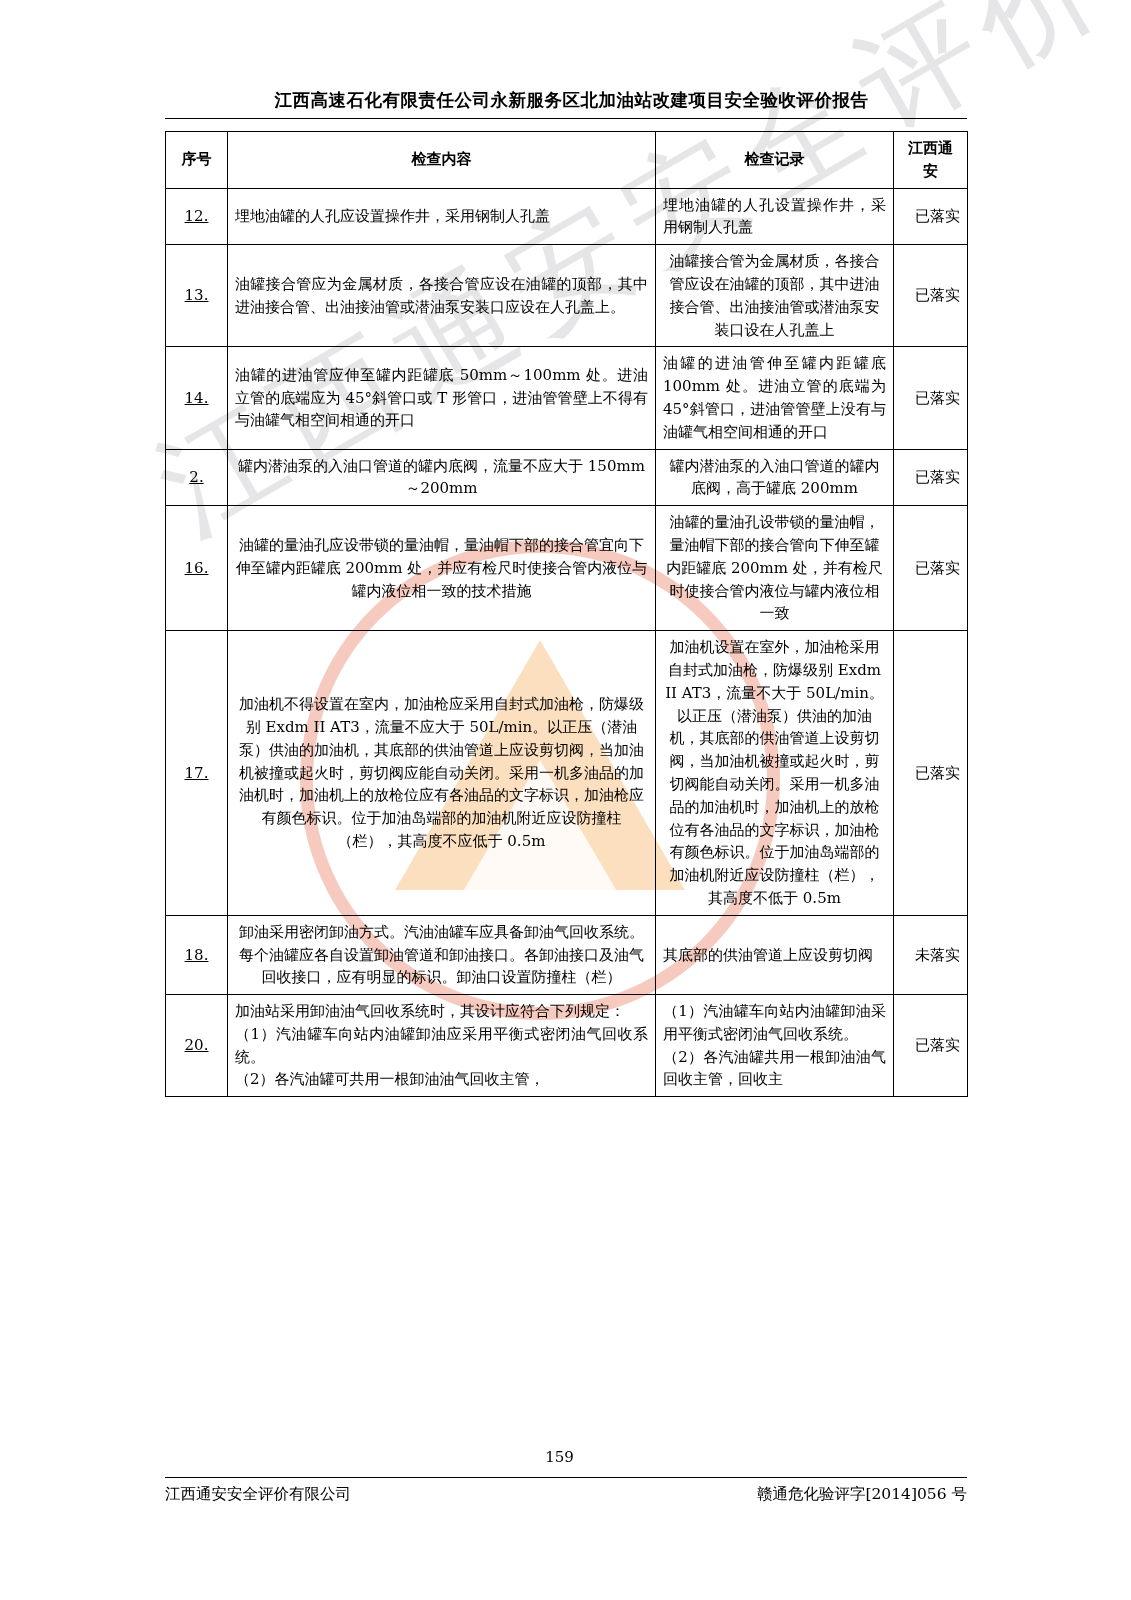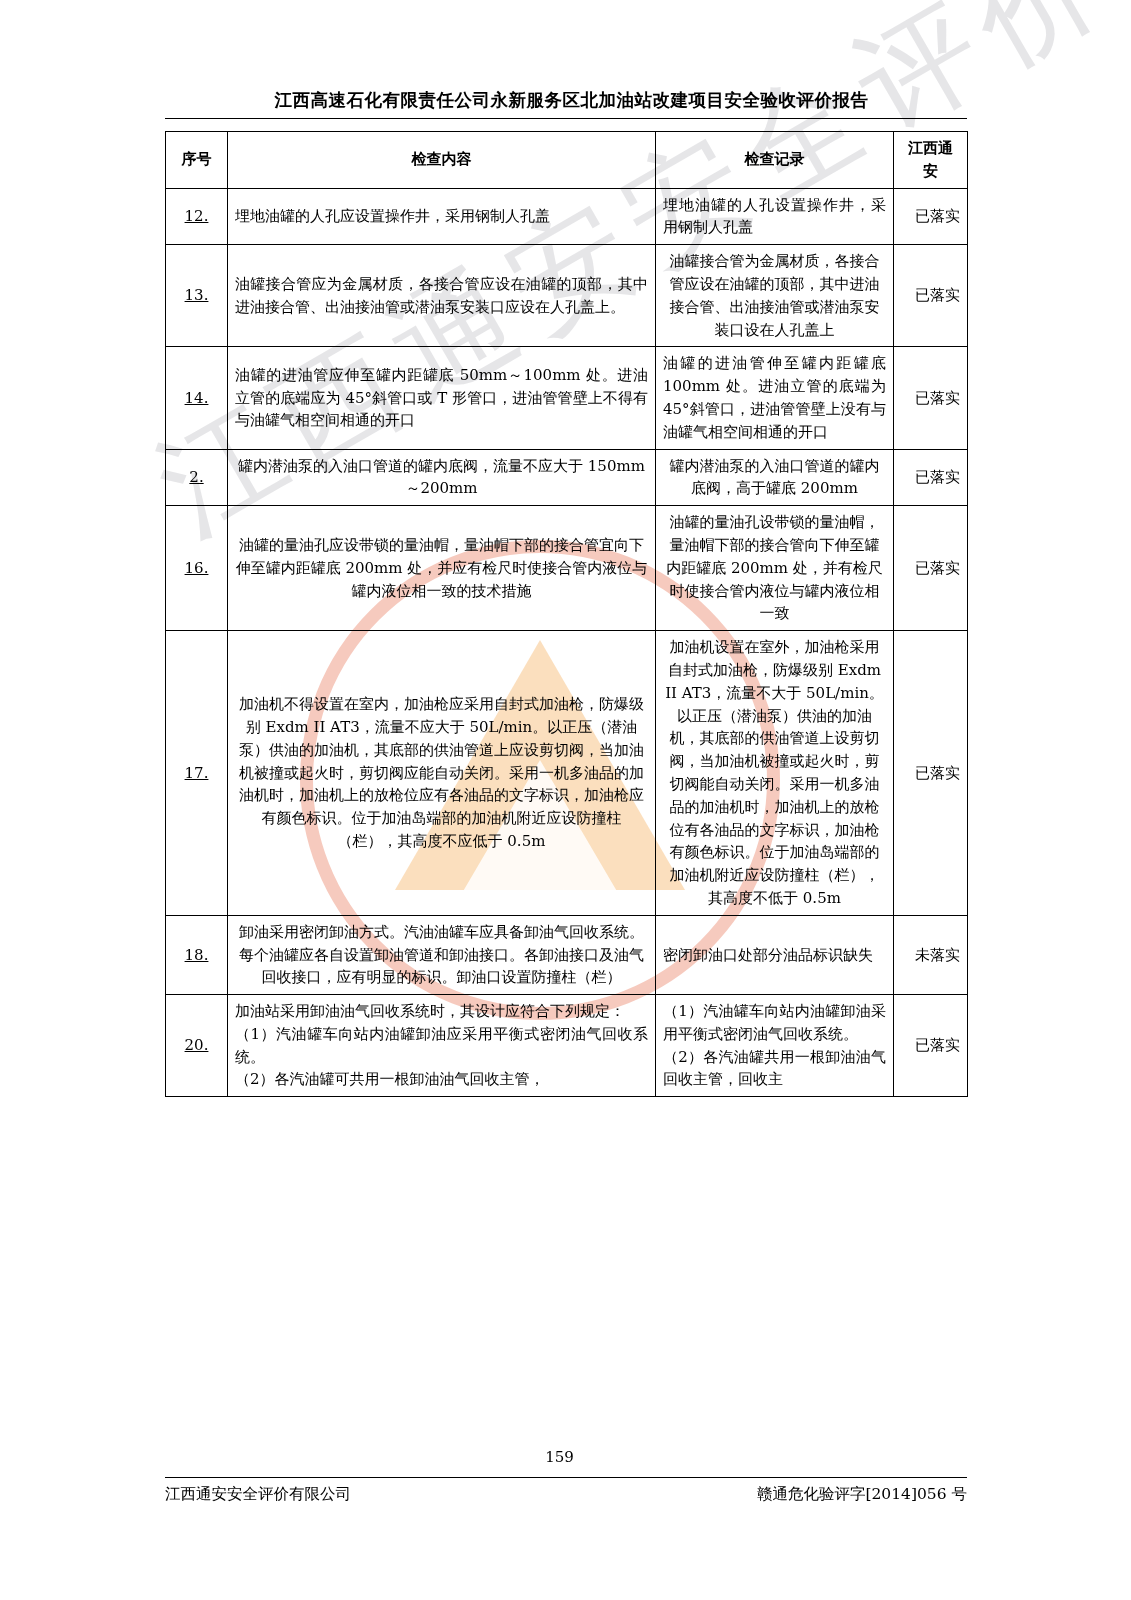--- a/index.html
+++ b/index.html
@@ -258,21 +258,21 @@
         </tr>
         <tr>
           <td class="no">17.</td>
           <td class="content center">加油机不得设置在室内，加油枪应采用自封式加油枪，防爆级别 Exdm II AT3，流量不应大于 50L/min。以正压（潜油泵）供油的加油机，其底部的供油管道上应设剪切阀，当加油机被撞或起火时，剪切阀应能自动关闭。采用一机多油品的加油机时，加油机上的放枪位应有各油品的文字标识，加油枪应有颜色标识。位于加油岛端部的加油机附近应设防撞柱（栏），其高度不应低于 0.5m</td>
           <td class="record center">加油机设置在室外，加油枪采用自封式加油枪，防爆级别 Exdm II AT3，流量不大于 50L/min。以正压（潜油泵）供油的加油机，其底部的供油管道上设剪切阀，当加油机被撞或起火时，剪切阀能自动关闭。采用一机多油品的加油机时，加油机上的放枪位有各油品的文字标识，加油枪有颜色标识。位于加油岛端部的加油机附近应设防撞柱（栏），其高度不低于 0.5m</td>
           <td class="concl">已落实</td>
         </tr>
         <tr>
           <td class="no">18.</td>
           <td class="content center">卸油采用密闭卸油方式。汽油油罐车应具备卸油气回收系统。每个油罐应各自设置卸油管道和卸油接口。各卸油接口及油气回收接口，应有明显的标识。卸油口设置防撞柱（栏）</td>
-          <td class="record">密闭卸油口处部分油品标识缺失</td>
+          <td class="record">其底部的供油管道上应设剪切阀</td>
           <td class="concl">未落实</td>
         </tr>
         <tr>
           <td class="no">20.</td>
           <td class="content" style="white-space: pre-line;">加油站采用卸油油气回收系统时，其设计应符合下列规定：
 （1）汽油罐车向站内油罐卸油应采用平衡式密闭油气回收系统。
 （2）各汽油罐可共用一根卸油油气回收主管，</td>
           <td class="record" style="white-space: pre-line;">（1）汽油罐车向站内油罐卸油采用平衡式密闭油气回收系统。
 （2）各汽油罐共用一根卸油油气回收主管，回收主</td>
           <td class="concl">已落实</td>

